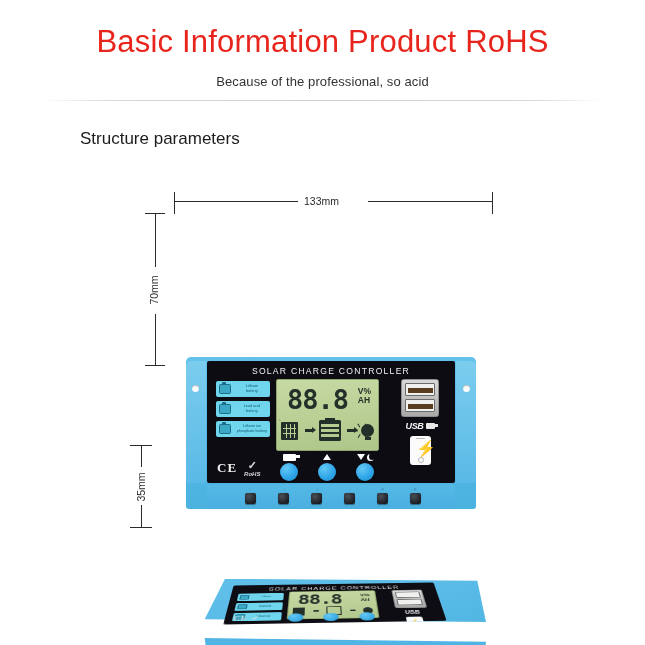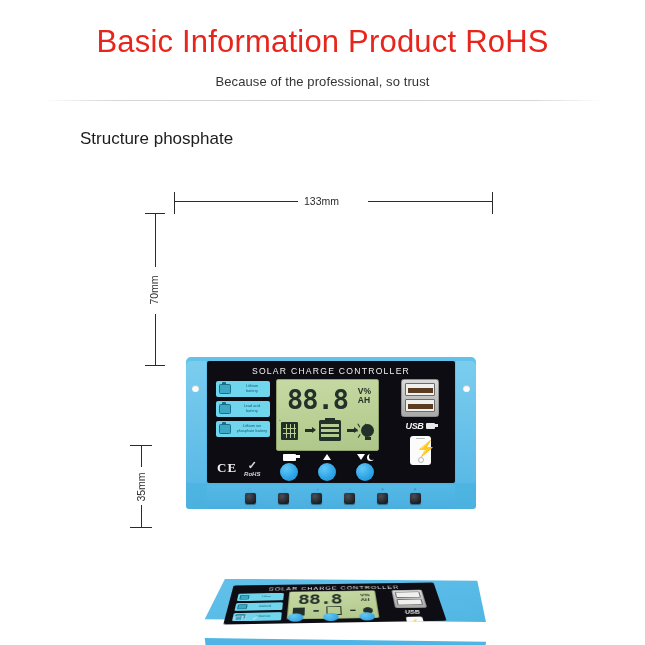--- a/index.html
+++ b/index.html
@@ -594,25 +594,25 @@
     background: #fafafa; border-radius: 2px;
     display: flex; align-items: center; justify-content: center;
     color: #111; font-size: 10px; line-height: 1;
   }
 </style>
 </head>
 <body>
 
 <div class="header">
   <div class="page-title">Basic Information Product RoHS</div>
-  <div class="page-subtitle">Because of the professional, so trust</div>
+  <div class="page-subtitle">Because of the professional, so acid</div>
   <div class="divider"></div>
 </div>
 
-<div class="section-heading">Structure phosphate</div>
+<div class="section-heading">Structure parameters</div>
 
 <div class="diagram">
 
   <div class="dim-tick-v" style="left:174px; top:43px; height:22px;"></div>
   <div class="dim-tick-v" style="left:492px; top:43px; height:22px;"></div>
   <div class="dim-line-h" style="left:174px; top:52px; width:124px;"></div>
   <div class="dim-line-h" style="left:368px; top:52px; width:124px;"></div>
   <div class="dim-label" style="left:304px; top:46px;">133mm</div>
 
   <div class="dim-tick-h" style="left:145px; top:64px; width:20px;"></div>

